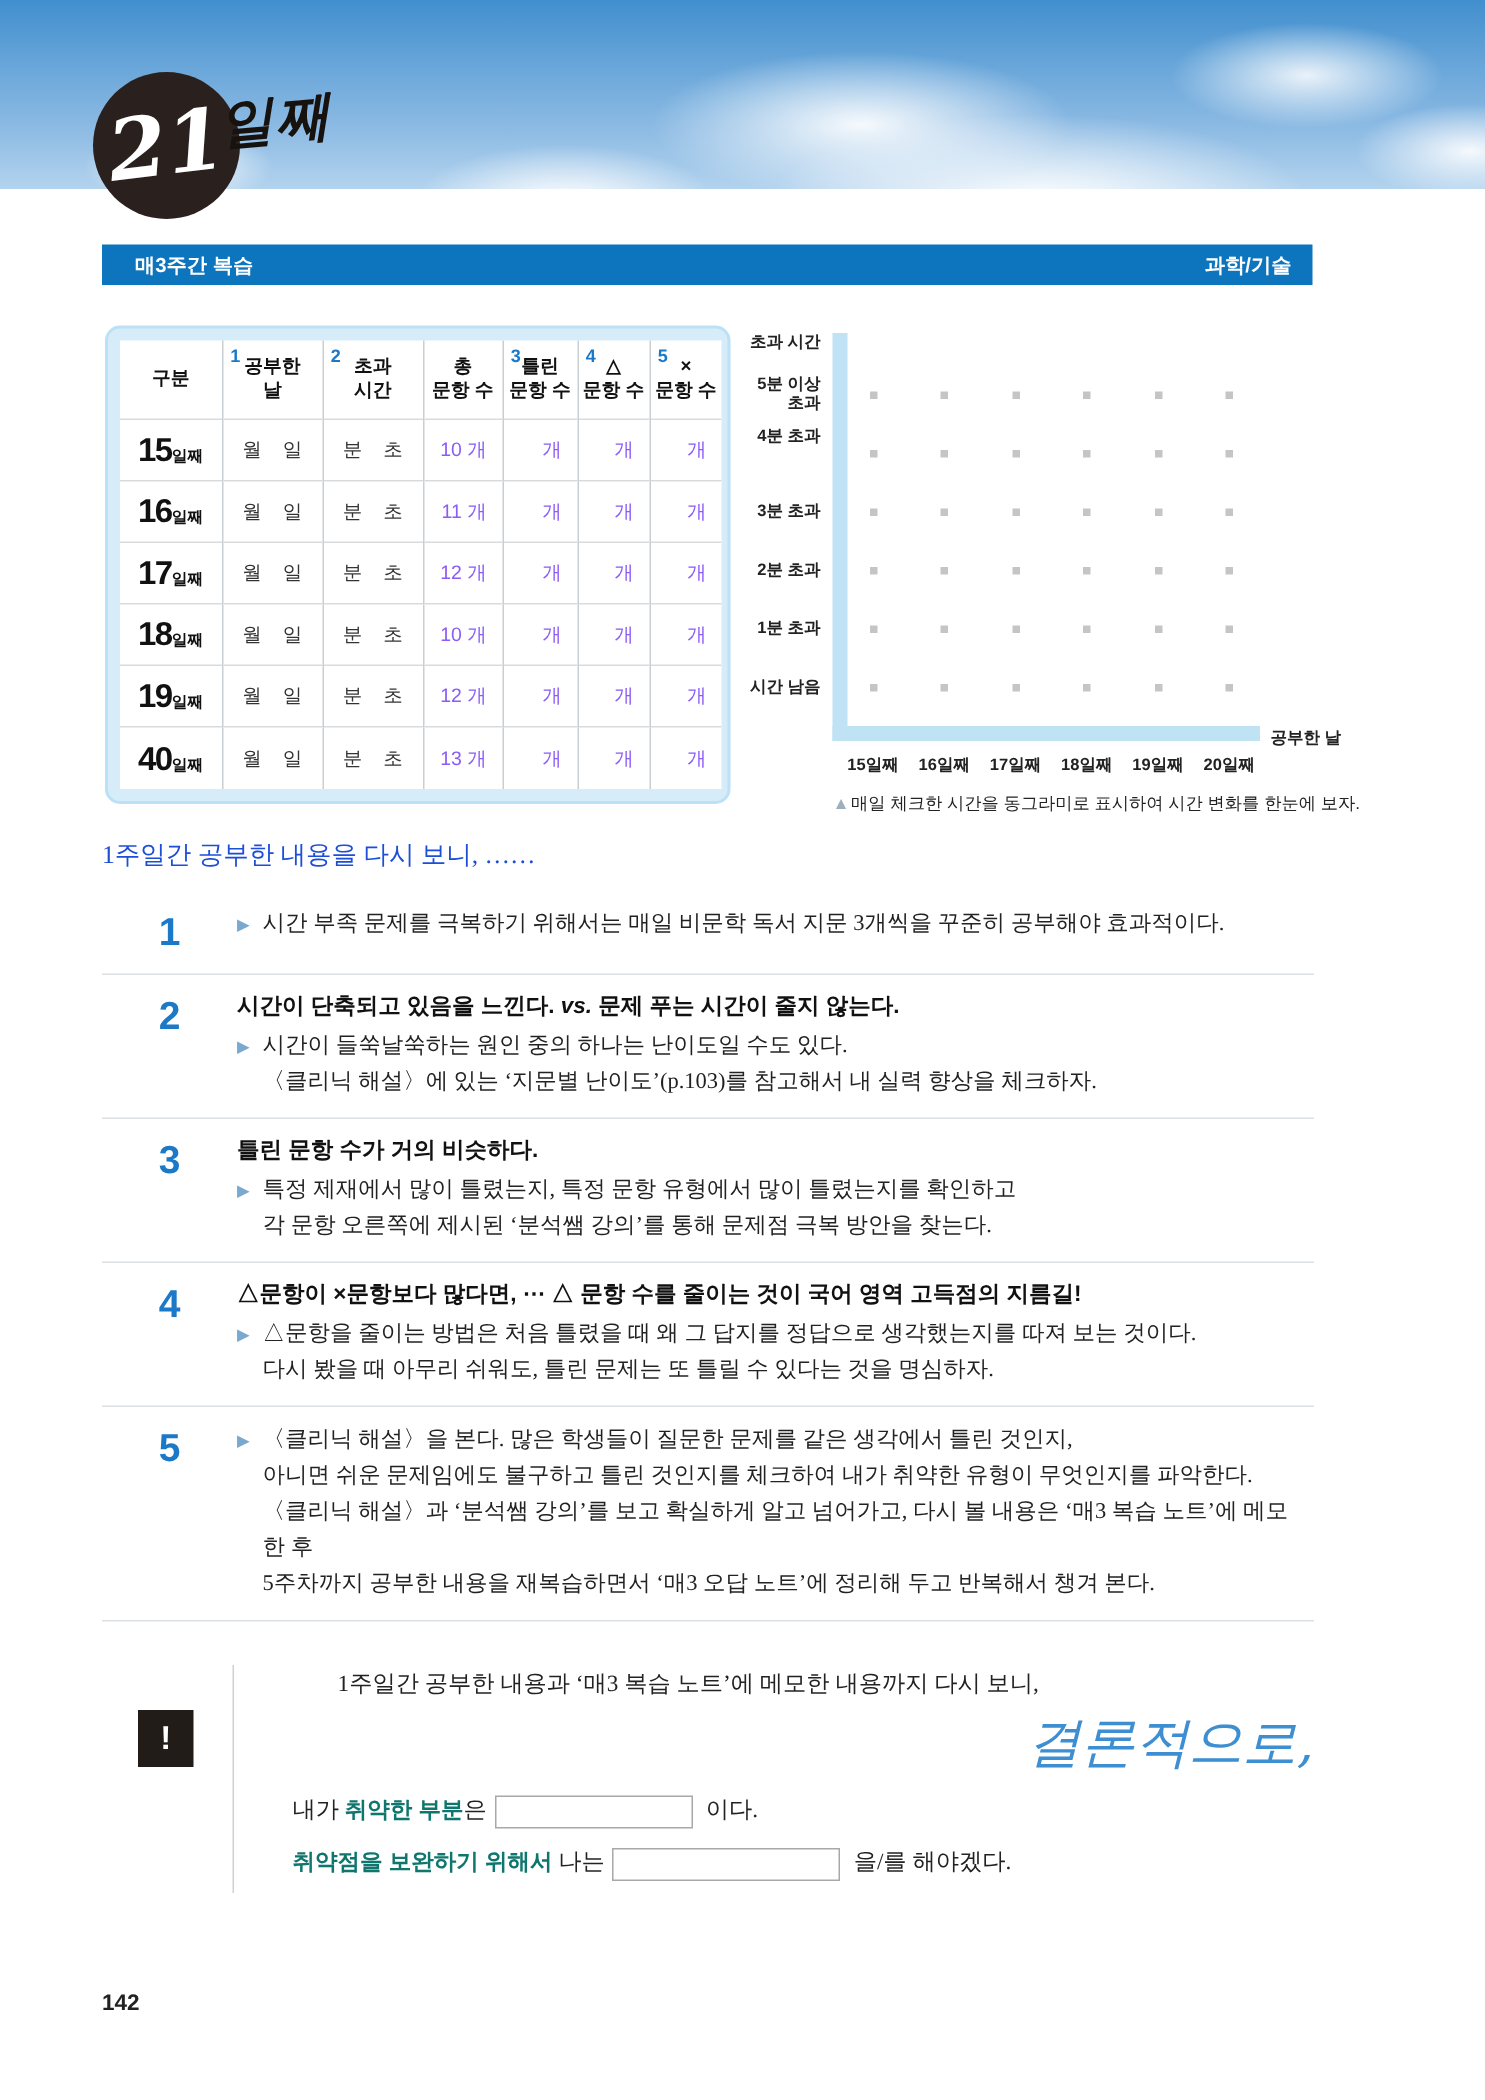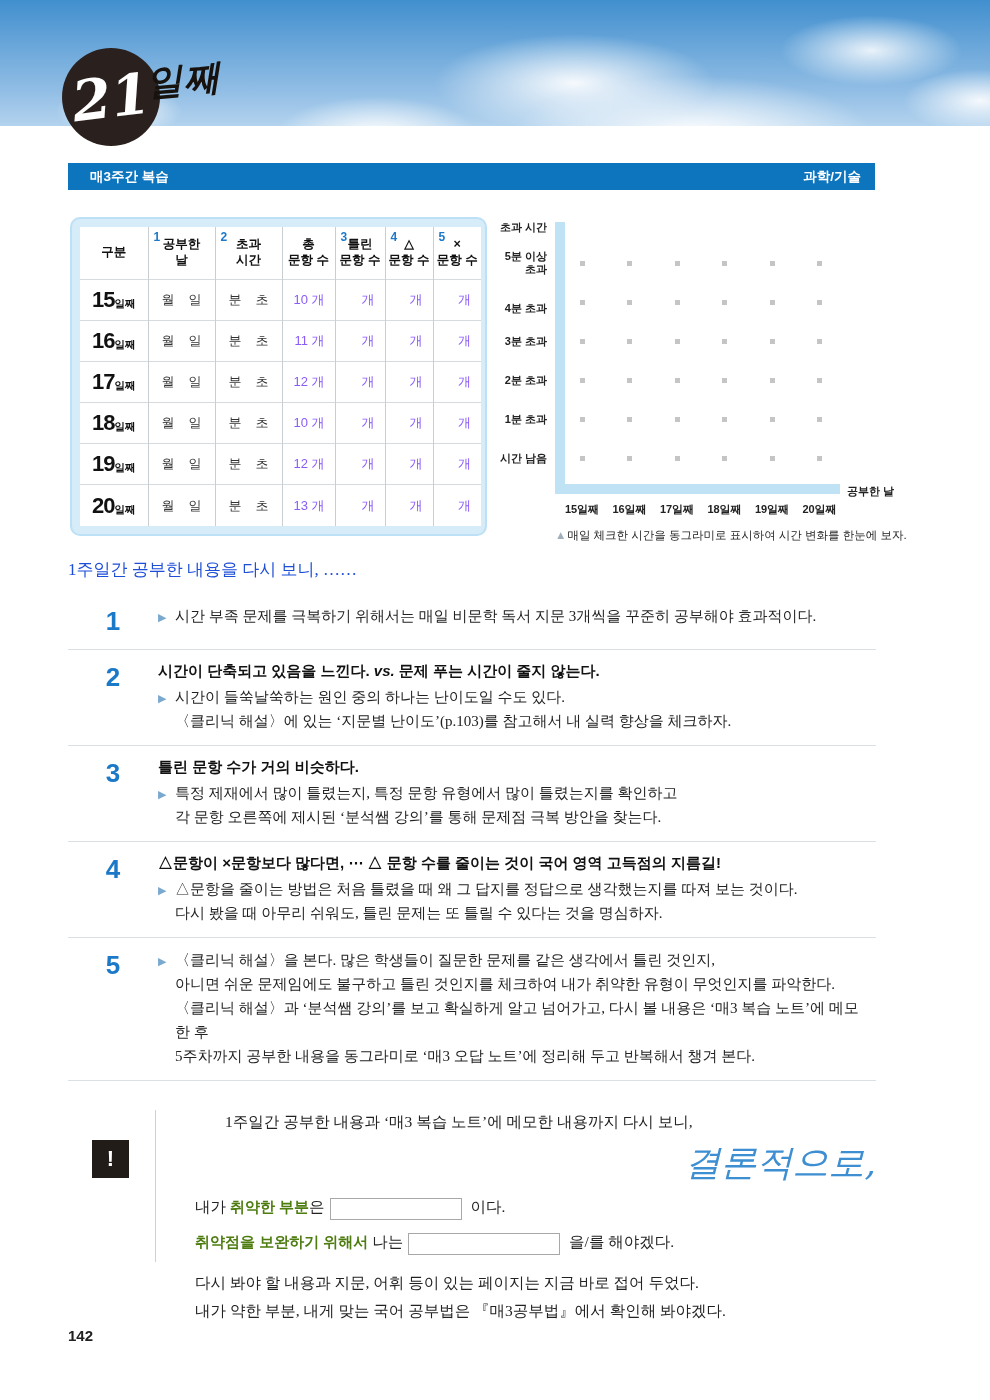--- a/index.html
+++ b/index.html
@@ -85,21 +85,21 @@
   .item .line .arrow { position:absolute; left:0; top:1px; color:#7aa9cf; font-size:11px; }
   
   .conclusion { position:absolute; left:68px; top:1100px; width:808px; height:230px; }
   .conclusion .vline { position:absolute; left:87px; top:10px; height:152px; border-left:1px solid #ccd3d8; }
   .bang { position:absolute; left:24px; top:40px; width:37px; height:38px; background:#221c19;
     color:#fff; font-weight:bold; font-size:22px; display:flex; align-items:center; justify-content:center; }
   .ctext { position:absolute; left:127px; top:0; right:0; font-family:"Liberation Serif", serif; font-size:15.5px; color:#222; }
   .ctext .cintro { margin-top:12px;margin-left:30px; }
   .ctext .headline { color:#3e8fd1; font-size:36px; font-style:italic; line-height:1.2; margin:8px 0 10px; font-family:"DejaVu Serif", serif;text-align:right; }
   .fill-line { margin-bottom:9px; line-height:26px; }
-  .fill-line .b { font-family:"Liberation Sans", sans-serif; font-weight:bold; font-size:15px; color:#4d7c0f; }
+  .fill-line .b { font-family:"Liberation Sans", sans-serif; font-weight:bold; font-size:15px; color:#0f766e; }
   .fill-line input { width:132px; height:22px; border:1px solid #a8a8a8; background:#fff; margin:0 5px; vertical-align:middle; font-size:13px; padding:0 4px; }
   .fill-line input.wide { width:152px; }
   .notes { margin-top:14px; line-height:28px; }
   
   .page-num { position:absolute; left:68px; top:1327px; font-size:15px; font-weight:bold; color:#222; }
 </style>
 </head>
 <body>
 
 <div class="page">
@@ -233,21 +233,21 @@
                 <span>분</span>
                 <span>초</span>
               </div>
             </td>
             <td class="cnt">12 개</td>
             <td class="cnt">개</td>
             <td class="cnt">개</td>
             <td class="cnt">개</td>
           </tr>
           <tr>
-            <td class="day"><b>20</b><span>일째</span></td>
+            <td class="day"><b>40</b><span>일째</span></td>
             <td class="pair">
               <div>
                 <span>월</span>
                 <span>일</span>
               </div>
             </td>
             <td class="pair">
               <div>
                 <span>분</span>
                 <span>초</span>
@@ -262,21 +262,21 @@
     </table>
   </div>
 
   <div class="chart">
     <div class="ytitle">초과 시간</div>
     <div class="vbar"></div>
     <div class="hbar"></div>
     <div>
         <div class="ylab" style="top:38px">5분 이상
 초과</div>
-        <div class="ylab" style="top:90px">4분 초과</div>
+        <div class="ylab" style="top:73px">4분 초과</div>
         <div class="ylab" style="top:122.5px">3분 초과</div>
         <div class="ylab" style="top:161.5px">2분 초과</div>
         <div class="ylab" style="top:200.5px">1분 초과</div>
         <div class="ylab" style="top:239.5px">시간 남음</div>
       </div>
     <div>
         <div class="sq" style="left:84.5px;top:48.5px"></div>
         <div class="sq" style="left:132px;top:48.5px"></div>
         <div class="sq" style="left:179.5px;top:48.5px"></div>
         <div class="sq" style="left:227px;top:48.5px"></div>
@@ -359,39 +359,35 @@
           <div class="line"><span class="arrow">▶</span>△문항을 줄이는 방법은 처음 틀렸을 때 왜 그 답지를 정답으로 생각했는지를 따져 보는 것이다.</div>
           <div class="line">다시 봤을 때 아무리 쉬워도, 틀린 문제는 또 틀릴 수 있다는 것을 명심하자.</div>
         </div>
       </div>
       <div class="item">
         <div class="num">5</div>
         <div class="content">
           <div class="line"><span class="arrow">▶</span>〈클리닉 해설〉을 본다. 많은 학생들이 질문한 문제를 같은 생각에서 틀린 것인지,</div>
           <div class="line">아니면 쉬운 문제임에도 불구하고 틀린 것인지를 체크하여 내가 취약한 유형이 무엇인지를 파악한다.</div>
           <div class="line">〈클리닉 해설〉과 ‘분석쌤 강의’를 보고 확실하게 알고 넘어가고, 다시 볼 내용은 ‘매3 복습 노트’에 메모한 후</div>
-          <div class="line">5주차까지 공부한 내용을 동그라미로 ‘매3 오답 노트’에 정리해 두고 반복해서 챙겨 본다.</div>
+          <div class="line">5주차까지 공부한 내용을 재복습하면서 ‘매3 오답 노트’에 정리해 두고 반복해서 챙겨 본다.</div>
         </div>
       </div>
     </div>
 
   <div class="conclusion">
     <div class="vline"></div>
     <div class="bang">
       <span>!</span>
     </div>
     <div class="ctext">
       <div class="cintro">1주일간 공부한 내용과 ‘매3 복습 노트’에 메모한 내용까지 다시 보니,</div>
       <div class="headline">결론적으로,</div>
       <div>
           <div class="fill-line"><span class="">내가 </span><span class="b">취약한 부분</span><span class="">은</span><input type="text" class="" style=""><span> 이다.</span></div>
           <div class="fill-line"><span class="b">취약점을 보완하기 위해서</span><span class=""> 나는</span><input type="text" class="wide" style=""><span> 을/를 해야겠다.</span></div>
         </div>
-      <div class="notes">
-          <div>다시 봐야 할 내용과 지문, 어휘 등이 있는 페이지는 지금 바로 접어 두었다.</div>
-          <div>내가 약한 부분, 내게 맞는 국어 공부법은 『매3공부법』에서 확인해 봐야겠다.</div>
-        </div>
     </div>
   </div>
 
   <div class="page-num">142</div>
 
 </div>
 
 </body></html>

